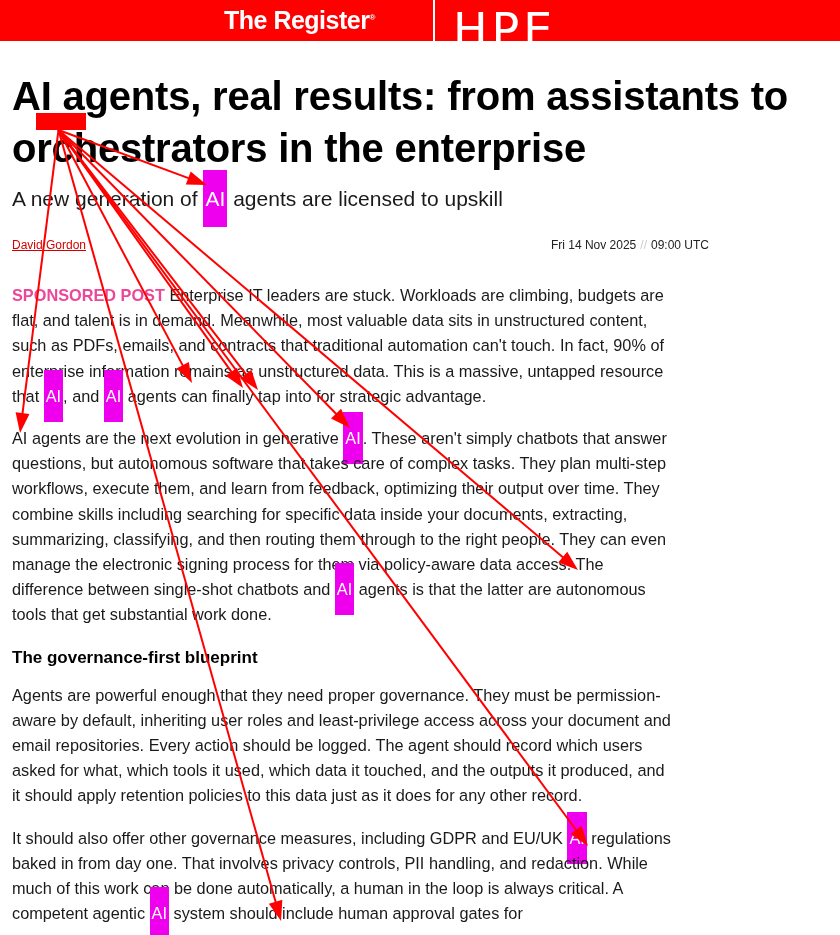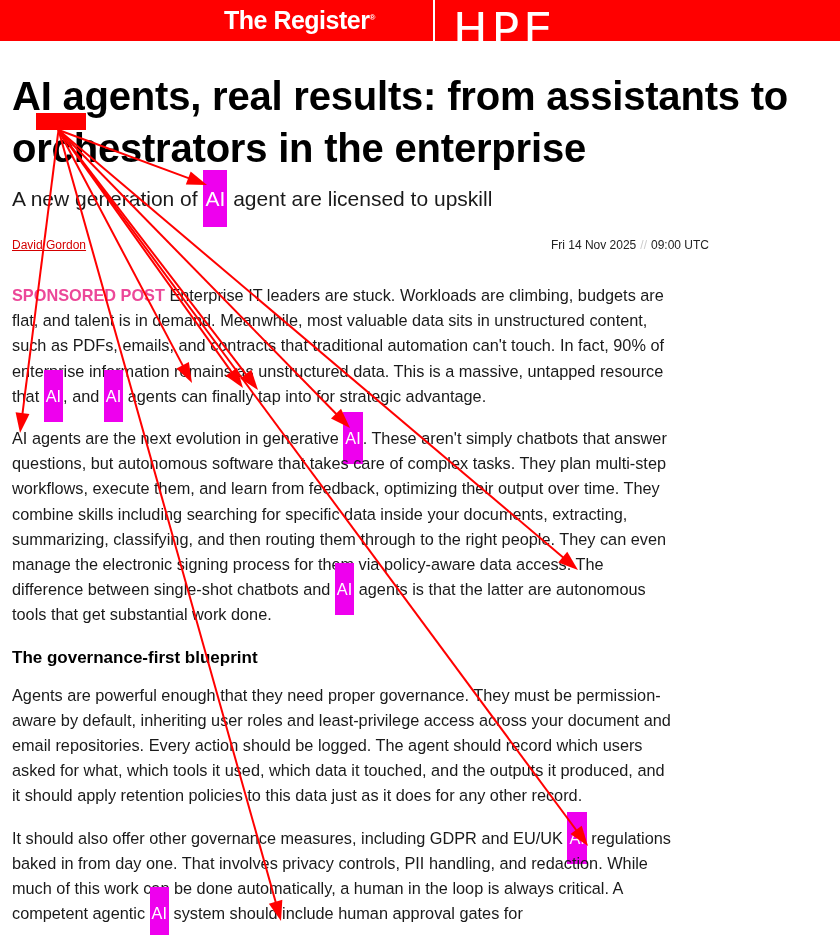--- a/index.html
+++ b/index.html
@@ -29,21 +29,21 @@
 <body>
 
 <div class="topbar">
   <div class="brand-reg"><span>The Register</span><sup>®</sup></div>
   <div class="brand-divider"></div>
   <div class="brand-hpe">HPE</div>
 </div>
 
 <div class="content">
   <h1>AI agents, real results: from assistants to orchestrators in the enterprise</h1>
-  <div class="subtitle"><span>A new generation of </span><span class="ai">AI</span><span> agent are licensed to upskill</span></div>
+  <div class="subtitle"><span>A new generation of </span><span class="ai">AI</span><span> agents are licensed to upskill</span></div>
 
   <div class="byline">
     <span class="author">David Gordon</span>
     <span class="dateline"><span>Fri 14 Nov 2025</span><span class="sep">//</span><span>09:00 UTC</span></span>
   </div>
 
   <div class="article">
     <p><span class="sponsored">SPONSORED POST</span><span> Enterprise IT leaders are stuck. Workloads are climbing, budgets are flat, and talent is in demand. Meanwhile, most valuable data sits in unstructured content, such as PDFs, emails, and contracts that traditional automation can't touch. In fact, </span><span class="u">90%</span><span> of enterprise information remains as unstructured data. This is a massive, untapped resource that </span><span class="ai">AI</span><span>, and </span><span class="ai">AI</span><span> agents can finally tap into for strategic advantage.</span></p>
 
     <p><span>AI agents are the next evolution in generative </span><span class="ai">AI</span><span>. These aren't simply chatbots that answer questions, but autonomous software that takes care of complex tasks. They plan multi-step workflows, execute them, and learn from feedback, optimizing their output over time. They combine skills including searching for specific data inside your documents, extracting, summarizing, classifying, and then routing them through to the right people. They can even manage the electronic signing process for them via policy-aware data access. The difference between single-shot chatbots and </span><span class="ai">AI</span><span> agents is that the latter are autonomous tools that get substantial work done.</span></p>

